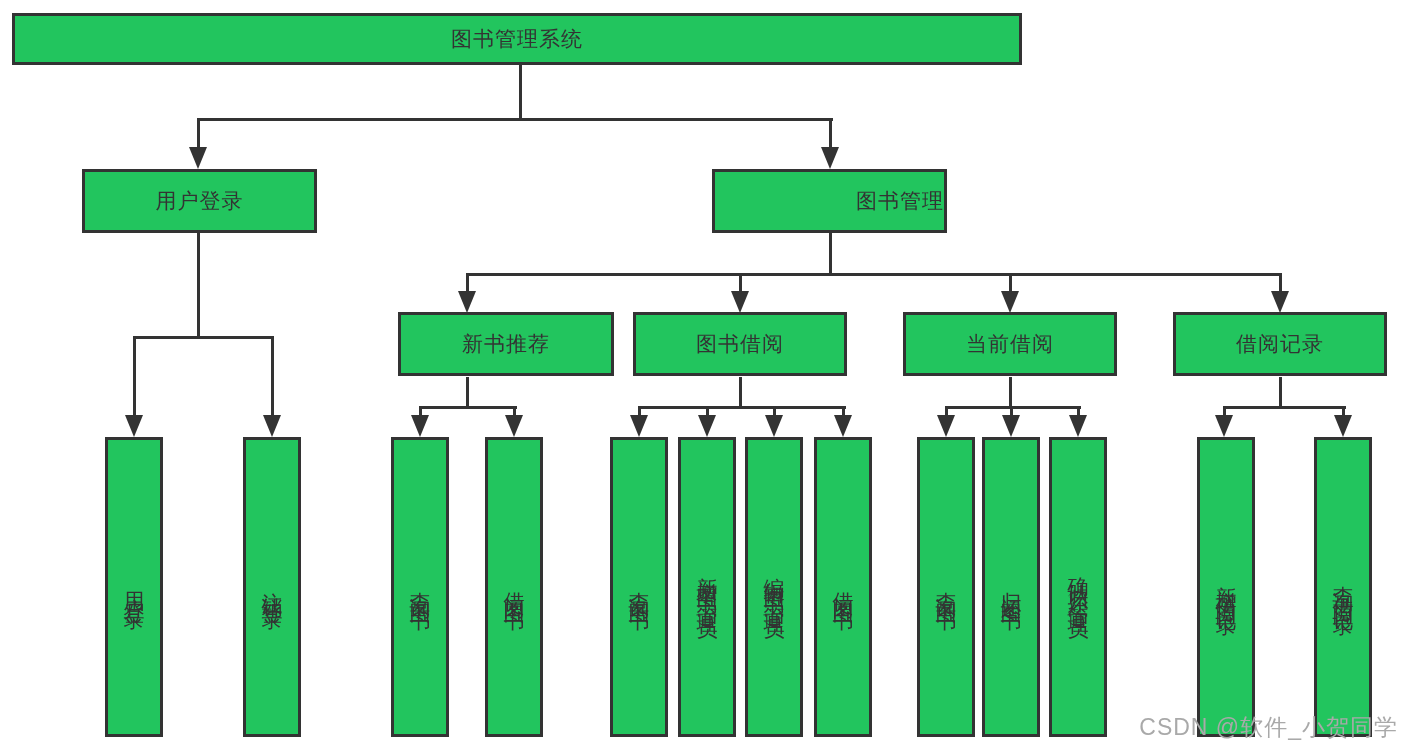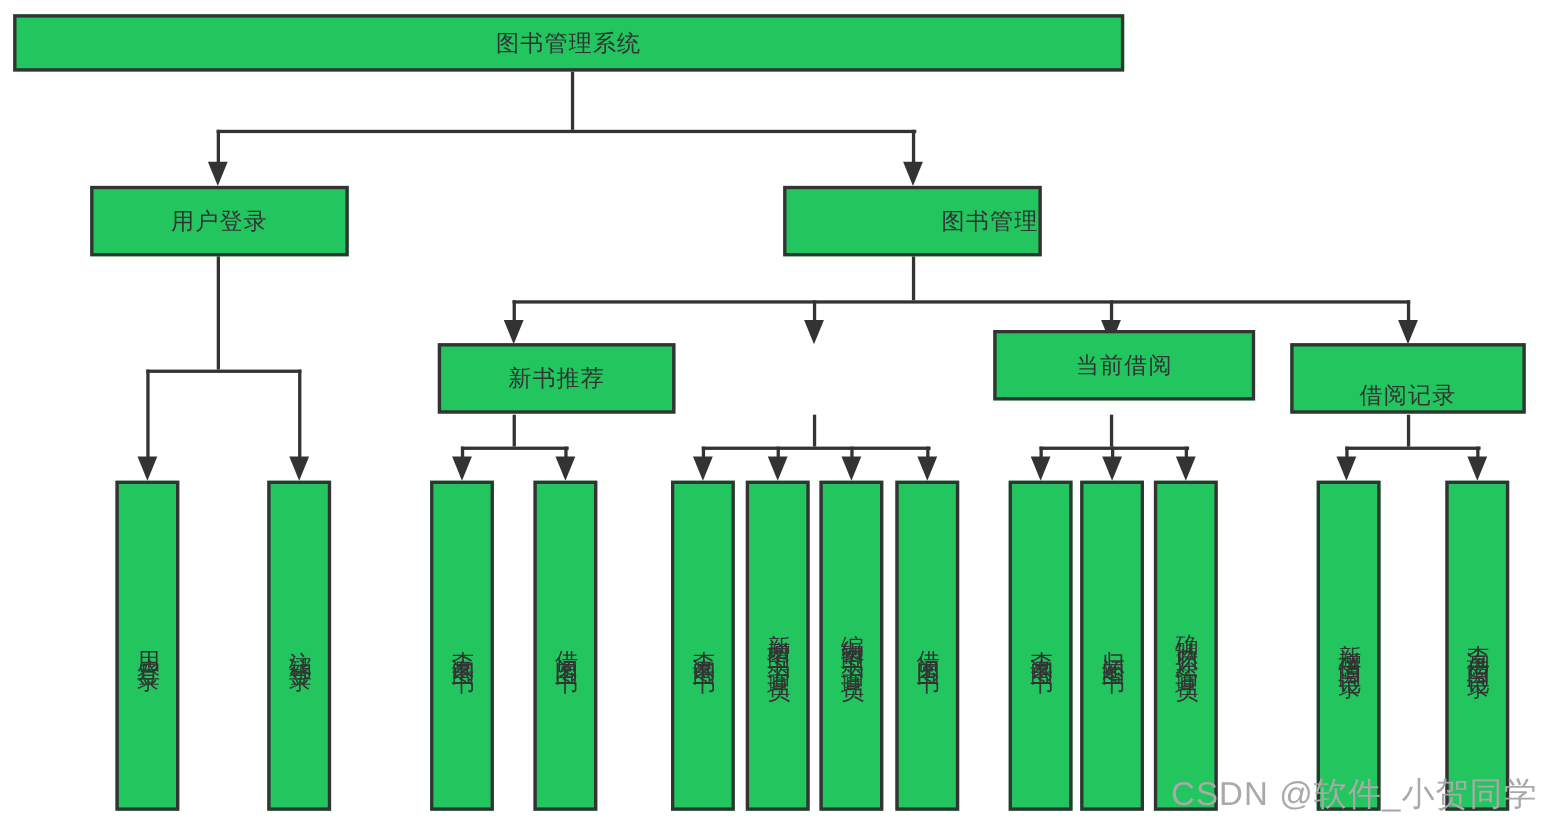--- a/index.html
+++ b/index.html
@@ -33,21 +33,21 @@
   .arrow{
     position:absolute;
     width:0;height:0;
     border-left:9px solid transparent;
     border-right:9px solid transparent;
     border-top:22px solid var(--line,#333333);
   }
   .watermark{
     position:absolute;
     right:7px;bottom:4px;
-    font-size:30px;
+    font-size:23px;
     color:var(--wm,#a9a9a9);
     letter-spacing:1px;
     white-space:nowrap;
   }
 </style>
 </head>
 <body>
 
 <div id="canvas" style="--line: #333333; --text: #333333; --wm: #a9a9a9; background: rgb(255, 255, 255);">
 
@@ -114,24 +114,27 @@
   <div class="box" style="left:82px;top:169px;width:235px;height:64px;">
     <span>用户登录</span>
   </div>
   <div class="box" style="left:712px;top:169px;width:235px;height:64px;justify-content:flex-end;">
     <span>图书管理</span>
   </div>
 
   <div class="box" style="left:362px;top:312px;width:216px;height:64px;margin-left:36px;">
     <span>新书推荐</span>
   </div>
-  <div class="box" style="left:903px;top:300px;width:238px;height:64px;">
+  <div class="box" style="left:633px;top:312px;width:214px;height:64px;">
+    <span>图书借阅</span>
+  </div>
+  <div class="box" style="left:903px;top:312px;width:214px;height:64px;">
     <span>当前借阅</span>
   </div>
-  <div class="box" style="left:1173px;top:312px;width:214px;height:64px;align-items:flex-end;">
+  <div class="box" style="left:1173px;top:312px;width:214px;height:64px;">
     <span>借阅记录</span>
   </div>
 
   <div class="box vbox" style="left:105px;top:437px;width:58px;height:300px;">
     <span>用户登录</span>
   </div>
   <div class="box vbox" style="left:243px;top:437px;width:58px;height:300px;">
     <span>注销登录</span>
   </div>
   <div class="box vbox" style="left:391px;top:437px;width:58px;height:300px;">

